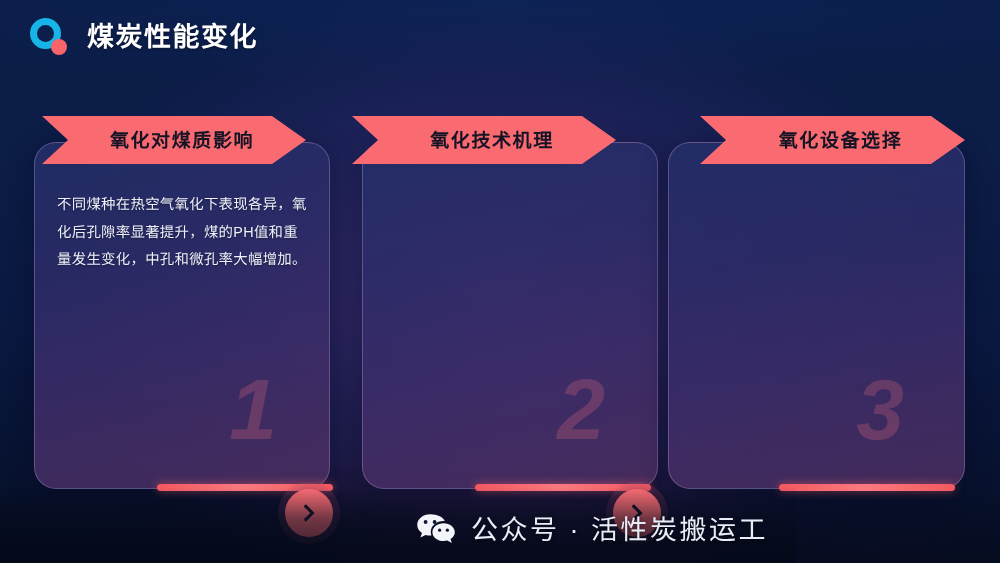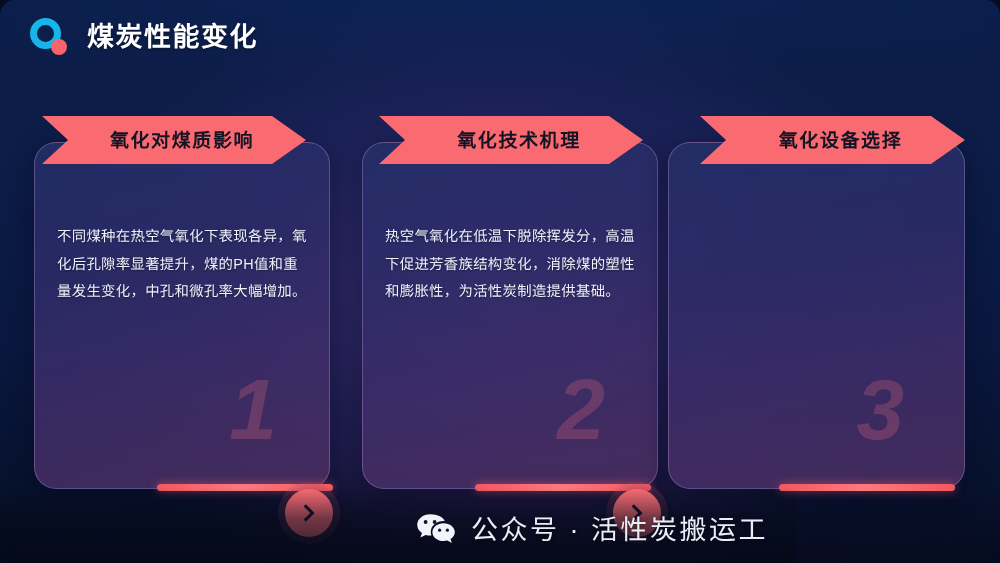--- a/index.html
+++ b/index.html
@@ -14,21 +14,20 @@
 
   .slide {
     position: relative;
     width: 1000px;
     height: 563px;
     overflow: hidden;
     background:
       radial-gradient(ellipse 620px 430px at 50% 52%, rgba(104,62,150,0.55) 0%, rgba(66,44,122,0.30) 42%, rgba(12,24,66,0.05) 72%, rgba(8,18,52,0) 100%),
       radial-gradient(ellipse 520px 300px at 52% 95%, rgba(120,50,120,0.30) 0%, rgba(40,25,80,0.10) 55%, rgba(8,18,52,0) 100%),
       linear-gradient(180deg, #0b1c47 0%, #0c1d48 26%, #0a1840 60%, #07122f 84%, #050c20 100%);
-    border-radius: 15px;
   }
   .slide::after {
     content: "";
     position: absolute;
     inset: 0;
     pointer-events: none;
     background:
       radial-gradient(ellipse 1100px 120px at 50% 0%, rgba(14,40,95,0.55), rgba(0,0,0,0) 70%),
       radial-gradient(ellipse 900px 150px at 50% 100%, rgba(3,7,22,0.75), rgba(0,0,0,0) 72%);
   }
@@ -126,21 +125,21 @@
     color: rgba(233,110,125,0.26);
     line-height: 1;
     user-select: none;
   }
   .card.c3 .card-number { right: 60px; }
 
   .card-body {
     position: absolute;
     left: 22px;
     right: 20px;
-    top: 80px;
+    top: 48px;
     color: #eef1fa;
     font-size: 14.4px;
     line-height: 1.92;
     letter-spacing: 0.3px;
     text-shadow: 0 1px 2px rgba(0,0,0,0.40);
   }
 
   
   .ribbon {
     position: absolute;
@@ -149,21 +148,21 @@
     background: #fa6a71;
     display: flex;
     align-items: center;
     justify-content: center;
     z-index: 7;
     -webkit-clip-path: polygon(0 0, calc(100% - 34px) 0, 100% 50%, calc(100% - 34px) 100%, 0 100%, 26px 50%);
     clip-path: polygon(0 0, calc(100% - 34px) 0, 100% 50%, calc(100% - 34px) 100%, 0 100%, 26px 50%);
     filter: drop-shadow(0 3px 7px rgba(10,10,40,0.45));
   }
   .ribbon-1 { left: 42px;  width: 264px; }
-  .ribbon-2 { left: 379px; width: 264px; text-align: right; }
+  .ribbon-2 { left: 352px; width: 264px; text-align: right; }
   .ribbon-3 { left: 700px; width: 265px; text-align: right; }
 
   .ribbon-title {
     color: #141425;
     font-size: 19px;
     font-weight: bold;
     letter-spacing: 1.6px;
     line-height: 1;
     padding-left: 16px;
     white-space: nowrap;
@@ -235,21 +234,20 @@
   <div class="cards">
 
     <div class="card c1">
       <div class="card-number">1</div>
       <div class="card-body">不同煤种在热空气氧化下表现各异，氧化后孔隙率显著提升，煤的PH值和重量发生变化，中孔和微孔率大幅增加。</div>
       <div class="card-underline"></div>
     </div>
 
     <div class="card c2">
       <div class="card-number">2</div>
-      <div class="card-body">热空气氧化在低温下脱除挥发分，高温下促进芳香族结构变化，消除煤的塑性和膨胀性，为活性炭制造提供基础。</div>
       <div class="card-underline"></div>
     </div>
 
     <div class="card c3">
       <div class="card-number">3</div>
       <div class="card-underline"></div>
     </div>
 
     <div class="ribbon ribbon-1">
       <span class="ribbon-title">氧化对煤质影响</span>

